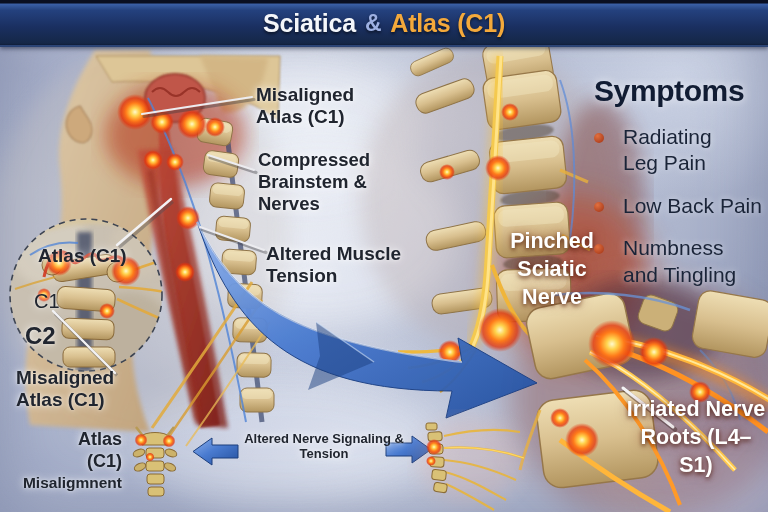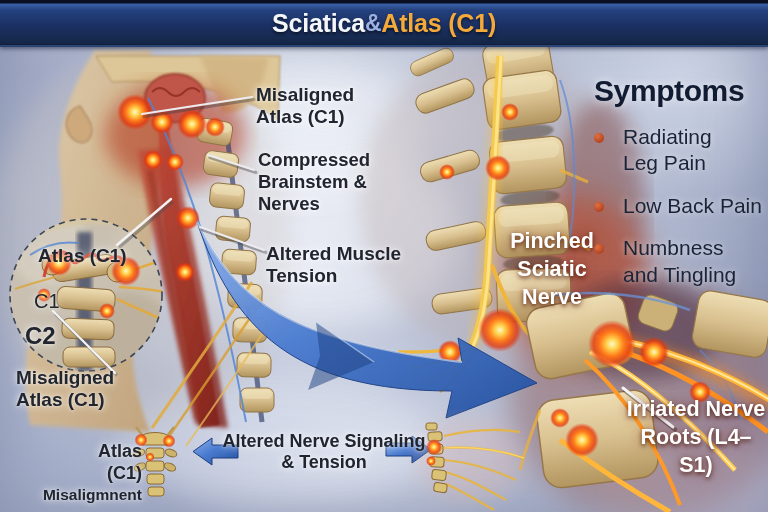--- a/index.html
+++ b/index.html
@@ -15,42 +15,42 @@
       radial-gradient(ellipse 210px 300px at 99% 62%, rgba(128,138,172,.5), rgba(128,138,172,0) 72%),
       radial-gradient(ellipse 300px 170px at 6% 90%, rgba(158,168,198,.55), rgba(158,168,198,0) 70%),
       radial-gradient(ellipse 240px 170px at 3% 14%, rgba(148,156,188,.5), rgba(148,156,188,0) 70%);
     box-shadow:inset 0 0 70px rgba(80,90,130,.45);
   }
   .art{position:absolute;left:0;top:0;z-index:1;}
   
   .banner{
     position:absolute;left:0;top:0;right:0;height:47px;z-index:6;
     background:linear-gradient(180deg,#0a0f22 0%,#0a0f22 6%,#3a5fa6 9%,#24417e 22%,#1a2f60 58%,#152747 92%,#0a1228 100%);
-    display:flex;align-items:center;justify-content:center;
+    display:flex;align-items:center;justify-content:center;gap:9px;
     box-shadow:inset 0 -2px 0 rgba(70,105,175,.55), 0 2px 4px rgba(20,25,50,.5);
   }
   .banner span{white-space:nowrap;letter-spacing:-.2px;}
   .t-white{color:#f4f6fa;font-weight:700;font-size:25px;text-shadow:0 2px 3px rgba(0,0,0,.55);}
   .t-amp{color:#9db0e2;font-weight:600;font-size:23px;text-shadow:0 2px 3px rgba(0,0,0,.5);}
   .t-gold{color:#f4a93b;font-weight:700;font-size:25px;text-shadow:0 2px 3px rgba(0,0,0,.55);}
   .t-gold2{color:#f2ad46;font-weight:600;font-size:24px;text-shadow:0 2px 3px rgba(0,0,0,.55);}
   
   .lbl{position:absolute;z-index:10;font-weight:700;color:#20252f;line-height:1.18;
        text-shadow:0 0 8px rgba(255,255,255,.9),0 0 3px rgba(255,255,255,.55);}
   .lbl-misaligned{left:256px;top:84px;width:114px;font-size:19px;}
   .lbl-compressed{left:258px;top:149px;width:124px;font-size:18.5px;}
   .lbl-muscle{left:266px;top:243px;width:148px;font-size:19px;}
   .lbl-inset-atlas{left:38px;top:245px;font-size:19px;font-weight:600;}
   .lbl-c1{left:34px;top:290px;font-size:20px;font-weight:400;}
   .lbl-c2{left:25px;top:322px;font-size:24px;font-weight:600;}
   .lbl-inset-caption{left:16px;top:367px;width:122px;font-size:19px;}
-  .lbl-bottom-left{left:16px;top:440px;width:106px;text-align:right;font-weight:600;margin-left:20px;}
+  .lbl-bottom-left{left:16px;top:428px;width:106px;text-align:right;font-weight:600;}
   .lbl-bottom-left .ln1,.lbl-bottom-left .ln2{font-size:18px;line-height:22px;}
   .lbl-bottom-left .ln3{font-size:15.5px;line-height:21px;}
-  .lbl-signaling{left:218px;top:431px;width:212px;font-size:18px;text-align:center;}
+  .lbl-signaling{left:218px;top:431px;width:212px;font-size:13px;text-align:center;}
   
   .wlbl{position:absolute;z-index:10;color:#ffffff;font-weight:700;text-align:center;line-height:1.3;
         text-shadow:0 2px 4px rgba(70,20,5,.8),0 0 12px rgba(120,30,5,.55);}
   .wlbl-pinched{left:503px;top:228px;width:98px;font-size:21.5px;}
   .wlbl-irritated{left:626px;top:396px;width:140px;font-size:21.5px;}
   
   .symptoms{position:absolute;left:594px;top:74px;z-index:10;}
   .symptoms h1{margin:0 0 16px 0;font-size:30px;font-weight:800;color:#111c33;letter-spacing:-.4px;
                text-shadow:0 0 8px rgba(255,255,255,.7);}
   .symptoms ul{list-style:none;margin:0;padding:0;}

